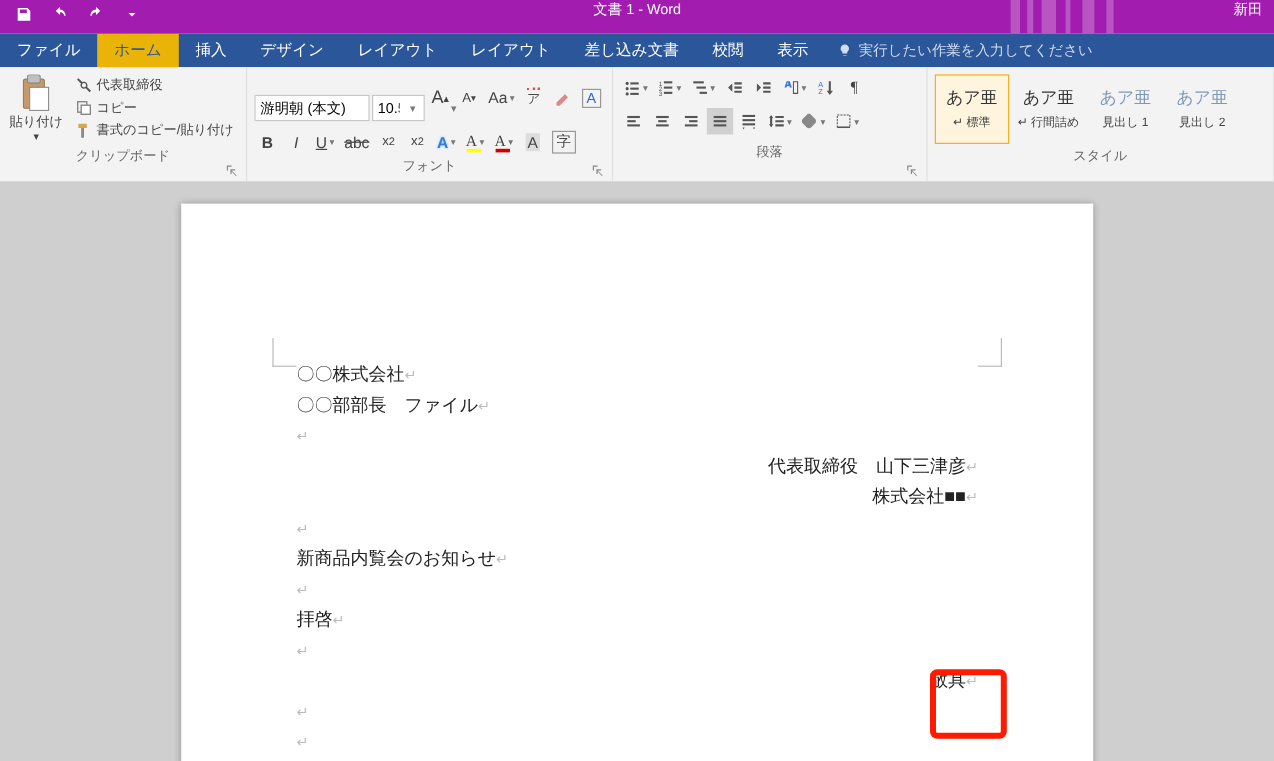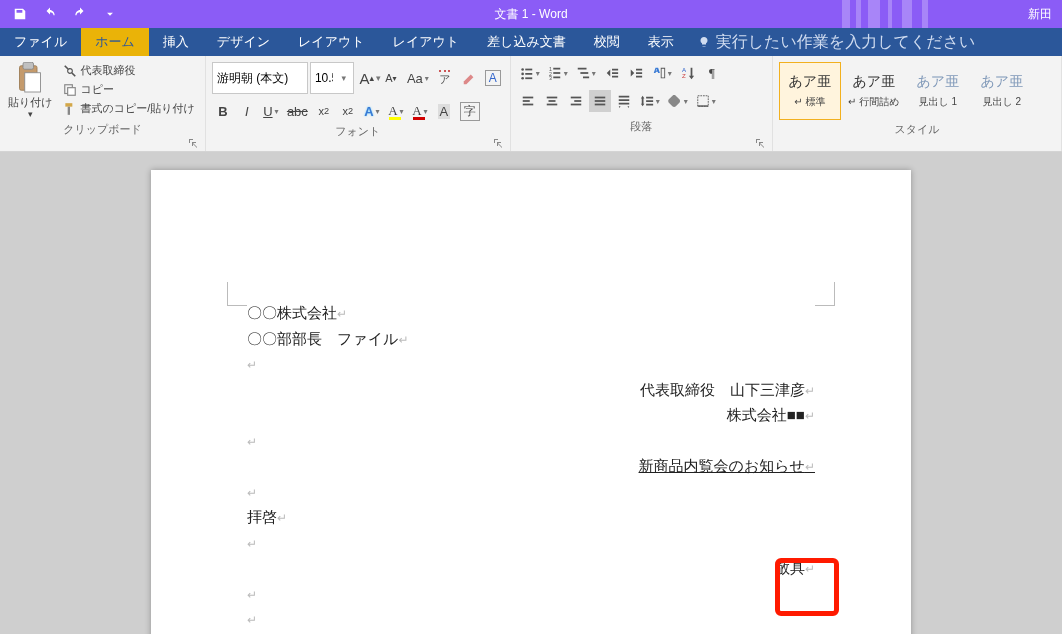--- a/index.html
+++ b/index.html
@@ -1,31 +1,31 @@
 <!DOCTYPE html>
 <html><head>
 <meta charset="utf-8">
 <style>
 * { box-sizing: border-box; margin: 0; padding: 0; font-family: "Yu Gothic UI", "Meiryo", sans-serif; }
 body { background: #e6e6e6; width: 1062px; height: 634px; overflow: hidden; }
 
 
-.titlebar { height: 28px; background: #8b5cf6; display: flex; align-items: center; color: #fff; font-size: 12px; position: relative; }
+.titlebar { height: 28px; background: #a21caf; display: flex; align-items: flex-start; color: #fff; font-size: 12px; position: relative; }
 .qat { display: flex; align-items: center; padding-left: 6px; gap: 2px; }
 .qat .qbtn { width: 28px; height: 24px; display: flex; align-items: center; justify-content: center; cursor: pointer; }
 .qat .qbtn svg { width: 14px; height: 14px; fill: #fff; }
 .titlebar .doc-title { position: absolute; left: 50%; transform: translateX(-50%); font-size: 12px; }
 .titlebar .user { margin-left: auto; padding: 0 10px; }
 .bgdeco { position: absolute; right: 60px; top: 0; width: 160px; height: 28px; opacity: 0.25; }
 
 
 .tabs { height: 28px; background: #2b579a; display: flex; align-items: stretch; color: #fff; font-size: 13px; }
 .tab { padding: 0 14px; display: flex; align-items: center; cursor: pointer; }
 .tab.active { background: #eab308; color: #2b579a; }
-.tell-me { display: flex; align-items: center; gap: 6px; padding: 0 10px; color: #d0dcf0; font-size: 16px; }
+.tell-me { display: flex; align-items: center; gap: 6px; padding: 0 10px; color: #d0dcf0; font-size: 12px; }
 .tell-me svg { width: 12px; height: 12px; fill: #d0dcf0; }
 
 
 .ribbon { background: #f3f3f3; border-bottom: 1px solid #d4d4d4; height: 96px; display: flex; }
 .group { border-right: 1px solid #e1e1e1; padding: 4px 6px 0 6px; display: flex; flex-direction: column; position: relative; }
 .group-body { flex: 1; display: flex; }
 .group-label { font-size: 11px; color: #666; text-align: center; padding: 2px 0 17px; }
 .dlaunch { position: absolute; right: 3px; bottom: 3px; width: 14px; height: 14px; cursor: pointer; }
 .dlaunch svg { width: 10px; height: 10px; fill: #888; }
 
@@ -33,21 +33,21 @@
 .clip-left { display: flex; flex-direction: column; align-items: center; justify-content: center; padding: 2px 6px 0 2px; cursor: pointer; }
 .clip-left svg { width: 28px; height: 32px; }
 .clip-left .lbl { font-size: 11px; color: #444; margin-top: 2px; line-height: 1.1; }
 .clip-right { display: flex; flex-direction: column; gap: 2px; padding-top: 2px; }
 .clip-item { display: flex; align-items: center; gap: 4px; font-size: 11px; color: #444; padding: 1px 4px; cursor: pointer; }
 .clip-item svg { width: 14px; height: 14px; }
 
 
 .font-row1, .font-row2 { display: flex; align-items: center; gap: 2px; }
 .font-row1 { margin-bottom: 6px; }
-.combo { display: flex; align-items: center; border: 1px solid #c8c8c8; background: #fff; height: 32px; font-size: 12px; }
+.combo { display: flex; align-items: center; border: 1px solid #c8c8c8; background: #fff; height: 22px; font-size: 12px; margin-top: 17px; }
 .combo input { border: none; outline: none; padding: 0 4px; font-size: 12px; background: transparent; }
 .combo .dd { width: 14px; text-align: center; color: #777; cursor: pointer; font-size: 9px; }
 .rbtn { min-width: 22px; height: 22px; display: flex; align-items: center; justify-content: center; font-size: 13px; color: #444; cursor: pointer; padding: 0 3px; position: relative; }
 .rbtn.small { font-size: 11px; }
 .rbtn .dd { font-size: 8px; color: #777; margin-left: 2px; }
 .rbtn svg { width: 14px; height: 14px; }
 .boxed { border: 1px solid #999; padding: 0 3px; font-size: 12px; }
 .hl-y { background: #ffff00; width: 12px; height: 3px; position: absolute; bottom: 2px; left: 4px; }
 .ul-r { background: #d00000; width: 12px; height: 3px; position: absolute; bottom: 2px; left: 4px; }
 
@@ -64,21 +64,21 @@
 .style-item .nm { font-size: 10px; }
 
 
 .docarea { position: absolute; top: 152px; bottom: 0; left: 0; right: 0; background: #cfcfcf; overflow: auto; }
 .page { width: 760px; min-height: 900px; background: #fff; margin: 18px auto; box-shadow: 0 0 6px rgba(0,0,0,0.3); padding: 130px 96px 60px 96px; position: relative; font-family: "Yu Mincho", "MS Mincho", serif; font-size: 15px; color: #222; }
 .corner-tl, .corner-tr { position: absolute; width: 20px; height: 24px; border: 1px solid #bbb; }
 .corner-tl { top: 112px; left: 76px; border-right: none; border-top: none; }
 .corner-tr { top: 112px; right: 76px; border-left: none; border-top: none; }
 .docline { line-height: 1.7; }
 .docline.right { text-align: right; }
-.docline.center { text-align: right; text-decoration: underline; }
+.docline.center { text-align: left; }
 .pm { color: #bbb; font-size: 12px; }
 .highlight-box { position: absolute; border: 5px solid #ff1a00; border-radius: 6px; }
 </style>
 </head>
 <body>
 
 <div class="titlebar">
   <div class="qat">
     <div class="qbtn">
         <svg viewBox="0 0 24 24">

